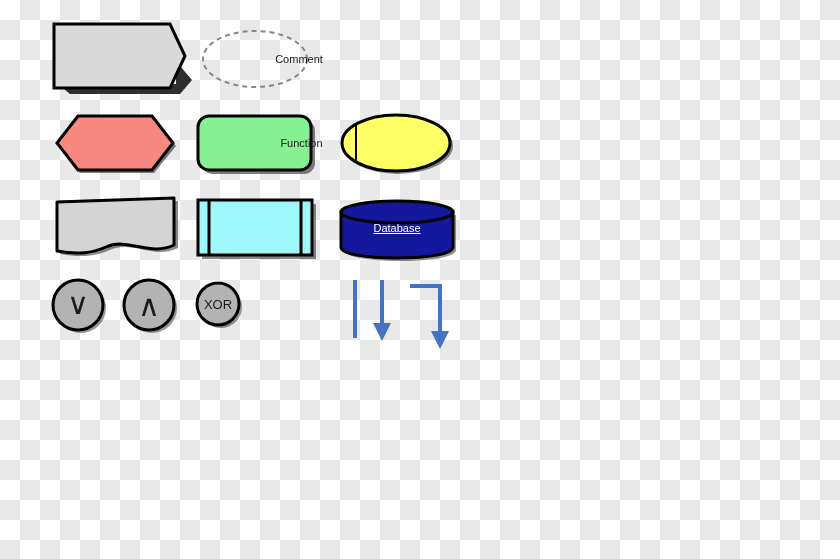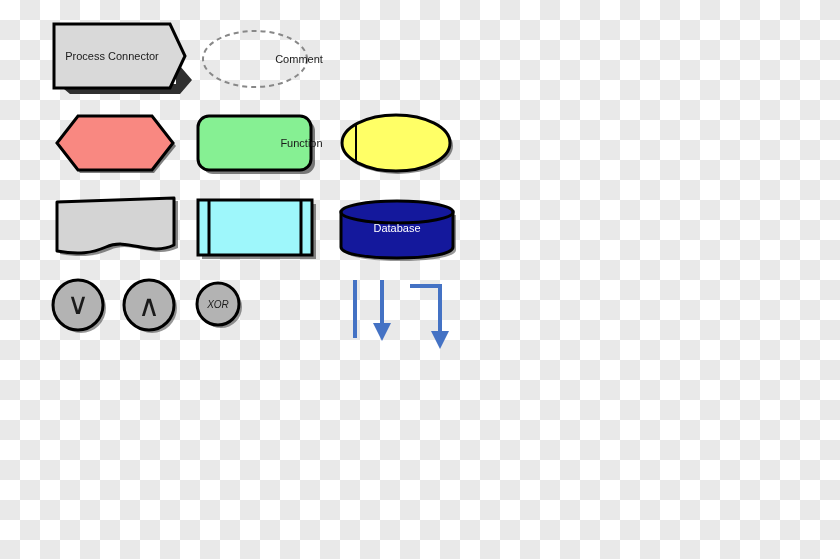--- a/index.html
+++ b/index.html
@@ -39,34 +39,33 @@
     text-align: center;
     color: #1a1a1a;
     font-size: 11px;
     line-height: 13px;
     font-family: "Liberation Sans", sans-serif;
     pointer-events: none;
     white-space: pre-line;
   }
   .lbl.white { color: #ffffff; }
   .lbl.glyph { font-size: 30px; line-height: 30px; font-weight: 400; }
-  .lbl.xor { font-size: 10px; font-style: italic; }
+  .lbl.xor { font-size: 13px; }
 </style>
 </head>
 <body>
 
 <div id="canvas">
 
   <div class="shape" style="left:52px; top:22px;">
     <svg width="140" height="80" viewBox="0 0 140 80">
       <path d="M6 62 L18 72 L128 72 L140 58 L128 44 L124 44 L124 62 Z" fill="#1a1a1a" opacity="0.9"></path>
       <path d="M2 2 L118 2 L133 34 L118 66 L2 66 Z" fill="#d9d9d9" stroke="#000000" stroke-width="3" stroke-linejoin="miter"></path>
     </svg>
   </div>
-  <div class="lbl" style="left:52px; top:22px; width:120px; height:68px;">Process Connector</div>
 
   <div class="shape" style="left:200px; top:28px;">
     <svg width="110" height="62" viewBox="0 0 110 62">
       <ellipse cx="55" cy="31" rx="52" ry="28" fill="none" stroke="#888888" stroke-width="2" stroke-dasharray="5 4"></ellipse>
     </svg>
   </div>
   <div class="lbl" style="left:200px; top:28px; width:110px; height:62px;padding-left:44px;">Comment</div>
 
   <div class="shape" style="left:54px; top:113px;">
     <svg width="126" height="64" viewBox="0 0 126 64">
@@ -107,21 +106,21 @@
     </svg>
   </div>
 
   <div class="shape" style="left:338px; top:198px;">
     <svg width="122" height="64" viewBox="0 0 122 64">
       <path d="M6 17 L6 52 C6 59 31 63 62 63 C93 63 118 59 118 52 L118 17 Z" fill="#1a1a1a" opacity="0.45"></path>
       <path d="M3 14 L3 49 C3 56 28 60 59 60 C90 60 115 56 115 49 L115 14 Z" fill="#14189c" stroke="#000000" stroke-width="3"></path>
       <ellipse cx="59" cy="14" rx="56" ry="11" fill="#14189c" stroke="#000000" stroke-width="3"></ellipse>
     </svg>
   </div>
-  <div class="lbl white" style="left:338px; top:204px; width:118px; height:48px;">Database</div>
+  <div class="lbl white" style="left:338px; top:204px; width:118px; height:48px;text-decoration:underline;">Database</div>
 
   <div class="shape" style="left:50px; top:277px;">
     <svg width="60" height="60" viewBox="0 0 60 60">
       <circle cx="31" cy="31" r="25" fill="#1a1a1a" opacity="0.45"></circle>
       <circle cx="28" cy="28" r="25" fill="#b3b3b3" stroke="#000000" stroke-width="3"></circle>
     </svg>
   </div>
   <div class="lbl glyph" style="left:50px; top:275px; width:56px; height:58px;">∨</div>
 
   <div class="shape" style="left:121px; top:277px;">

